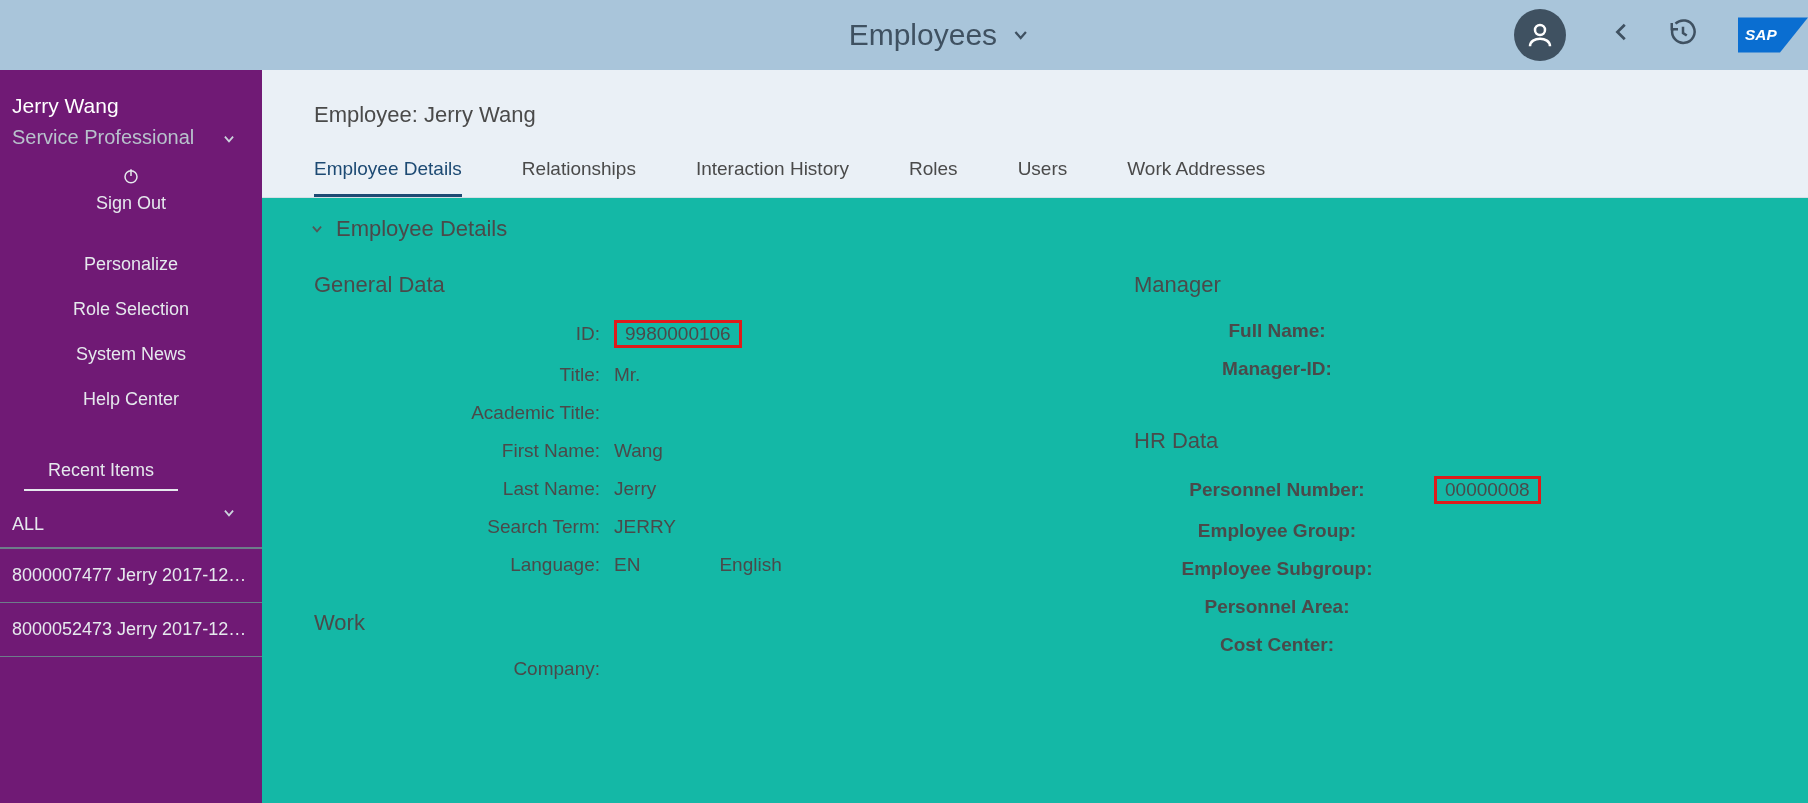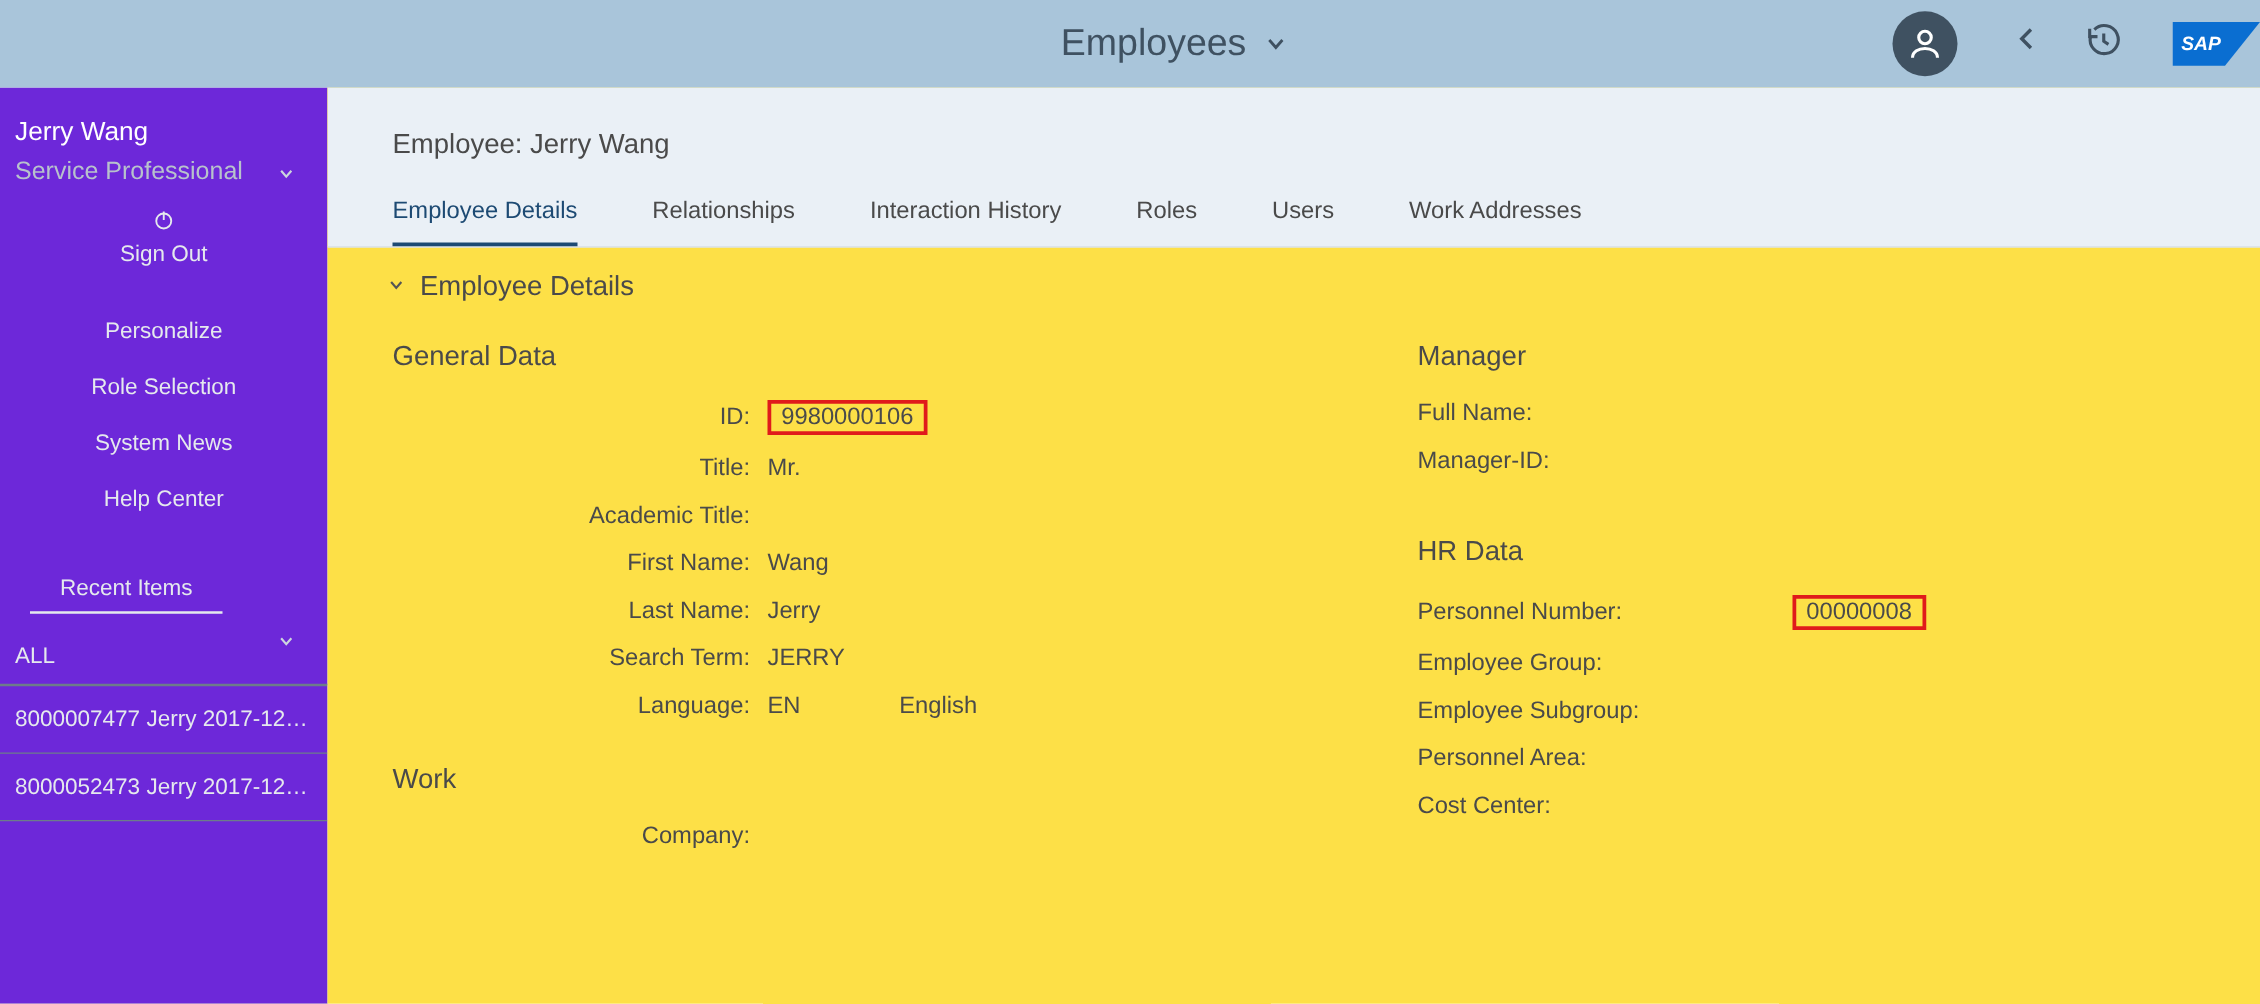--- a/index.html
+++ b/index.html
@@ -56,21 +56,21 @@
   }
   .header-title .chev { font-size: 28px; }
 
   
   .main {
     display: flex;
     height: calc(100% - 70px);
   }
   .sidebar {
     width: 262px;
-    background: #6d28d9;
+    background: #701a75;
     color: #e5e9ed;
     font-size: 18px;
     display:flex;
     flex-direction:column;
     overflow:hidden;
   }
   .sidebar .user-block {
     padding: 24px 12px 10px 12px;
     position: relative;
   }
@@ -114,21 +114,21 @@
     cursor:pointer;
     color:#e5e9ed;
     white-space: nowrap;
     overflow: hidden;
     text-overflow: ellipsis;
   }
 
   
   .content {
     flex: 1;
-    background: #fde047;
+    background: #14b8a6;
     overflow: auto;
   }
   .content-header {
     background: #eaf0f6;
     padding: 32px 0 0 0;
   }
   .content-title {
     font-size: 22px;
     color: #4a4a4a;
     padding-left: 52px;
@@ -171,21 +171,21 @@
   }
   .col-right .group-title { padding-left: 0; }
   .field-row {
     display:flex;
     align-items: baseline;
     margin-bottom: 16px;
     font-size: 19px;
     color:#4a4a4a;
   }
   .col-left .field-label { width: 300px; text-align: right; padding-right: 14px; }
-  .col-right .field-label { width: 300px; text-align: left; padding-right: 14px; }
+  .col-right .field-label { width: 300px; text-align: center; padding-right: 14px; font-weight: bold; }
   .field-value { color:#4a4a4a; }
   .field-value.extra { margin-left: 79px; }
   .highlight {
     border: 3px solid #e01b1b;
     padding: 0 8px;
     display:inline-block;
   }
 </style>
 </head>
 <body>

